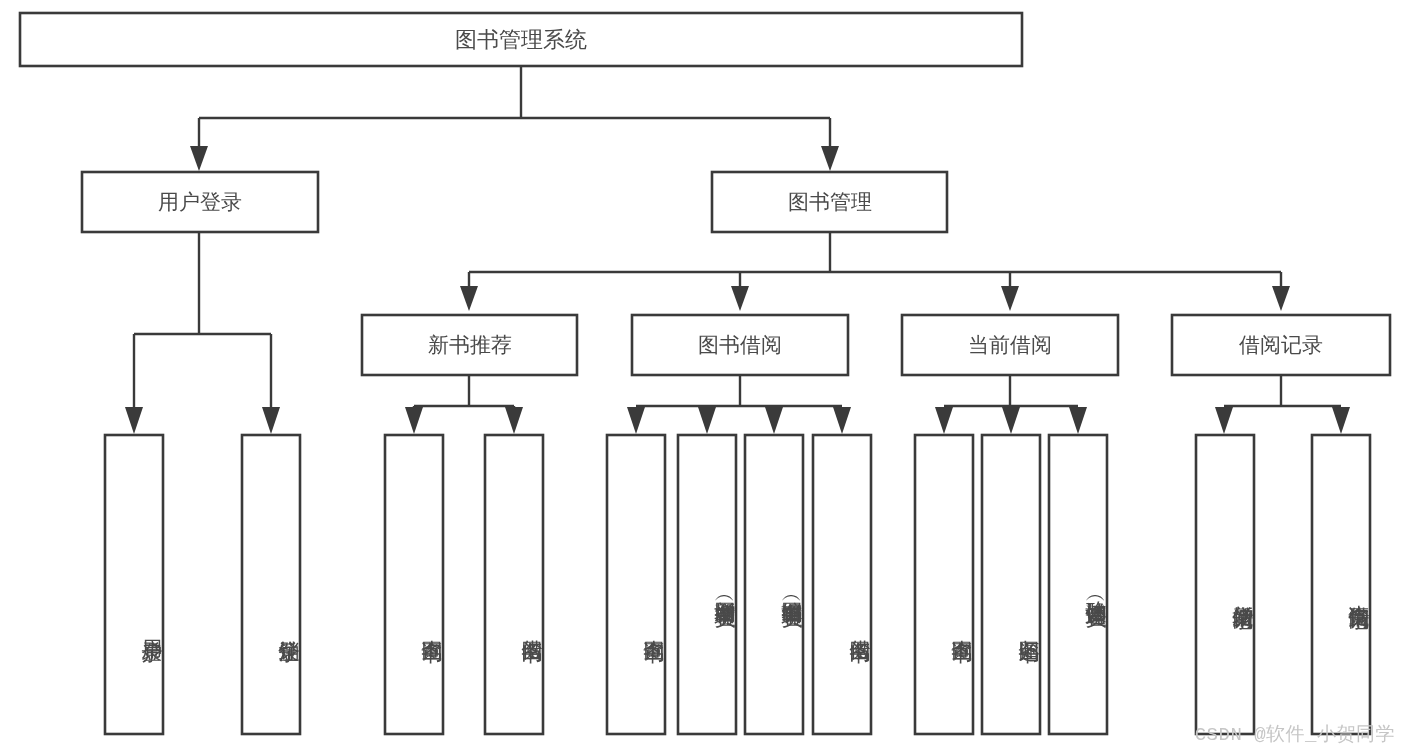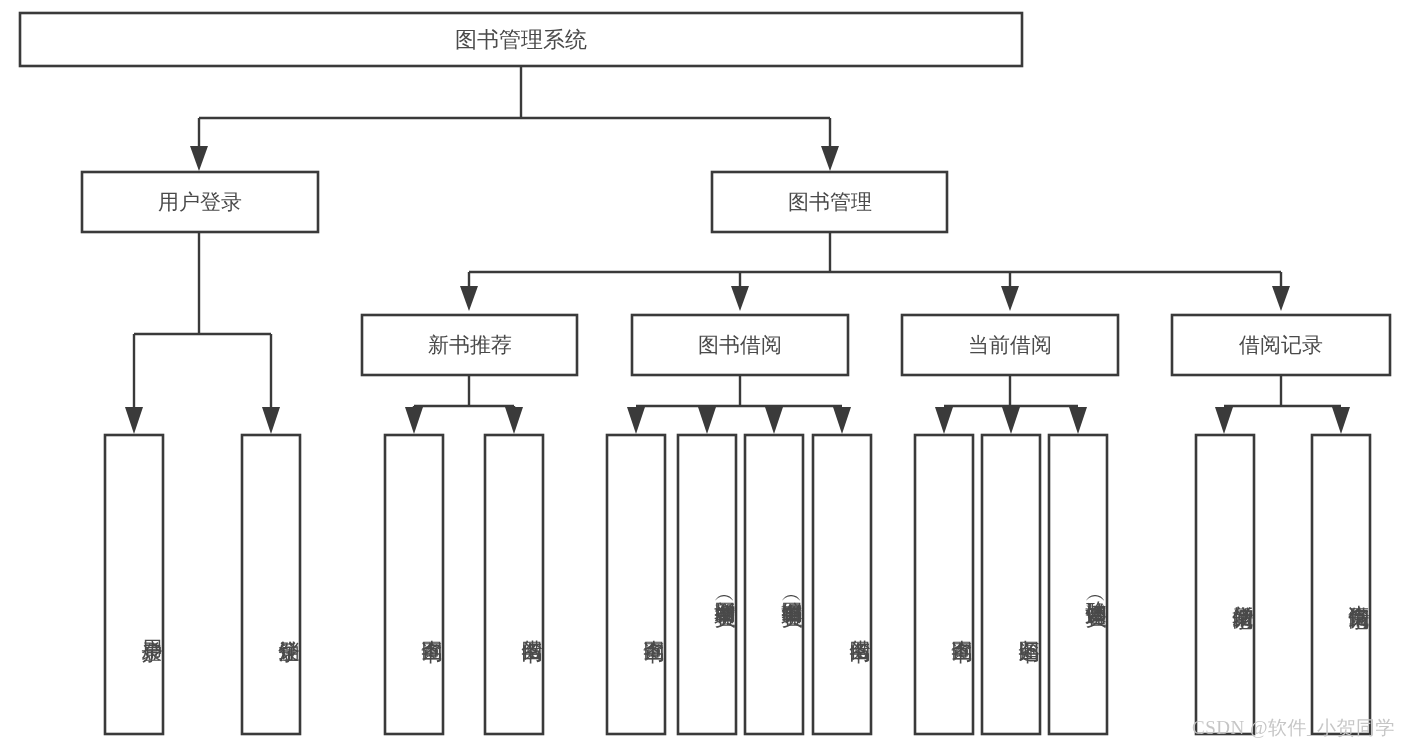--- a/index.html
+++ b/index.html
@@ -63,22 +63,22 @@
     line-height: 1.08;
     letter-spacing: 1px;
     color: #4a4a4a;
     white-space: nowrap;
     pointer-events: none;
     user-select: none;
   }
   .watermark {
     position: absolute;
     right: 10px;
-    bottom: 6px;
-    font-family: Liberation Serif, serif;
+    bottom: 0;
+    font-family: Liberation Mono, monospace;
     font-size: 19px;
     color: #c6c6c6;
     letter-spacing: 0.5px;
     white-space: nowrap;
   }
 </style>
 </head>
 <body>
 
 <div id="diagram-root">

